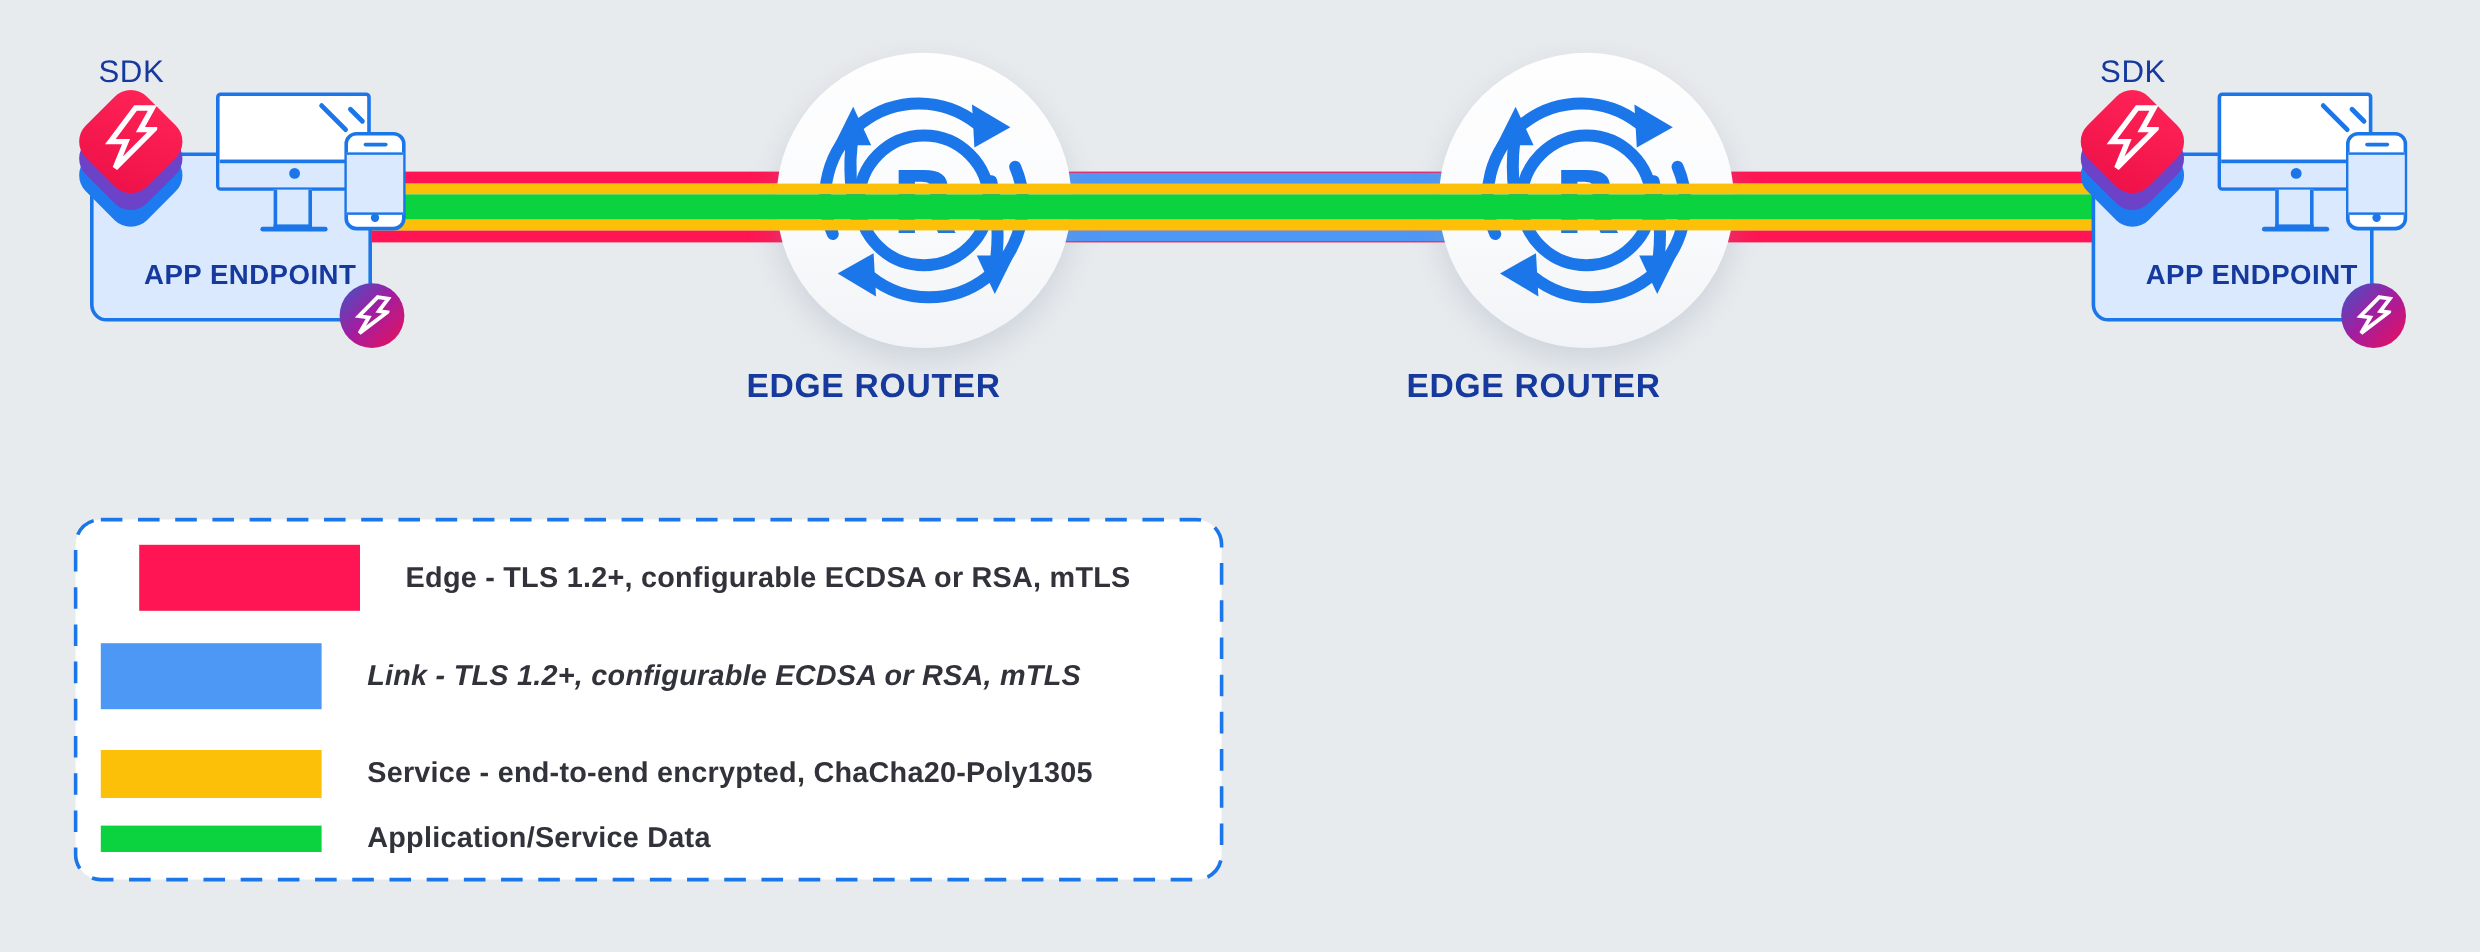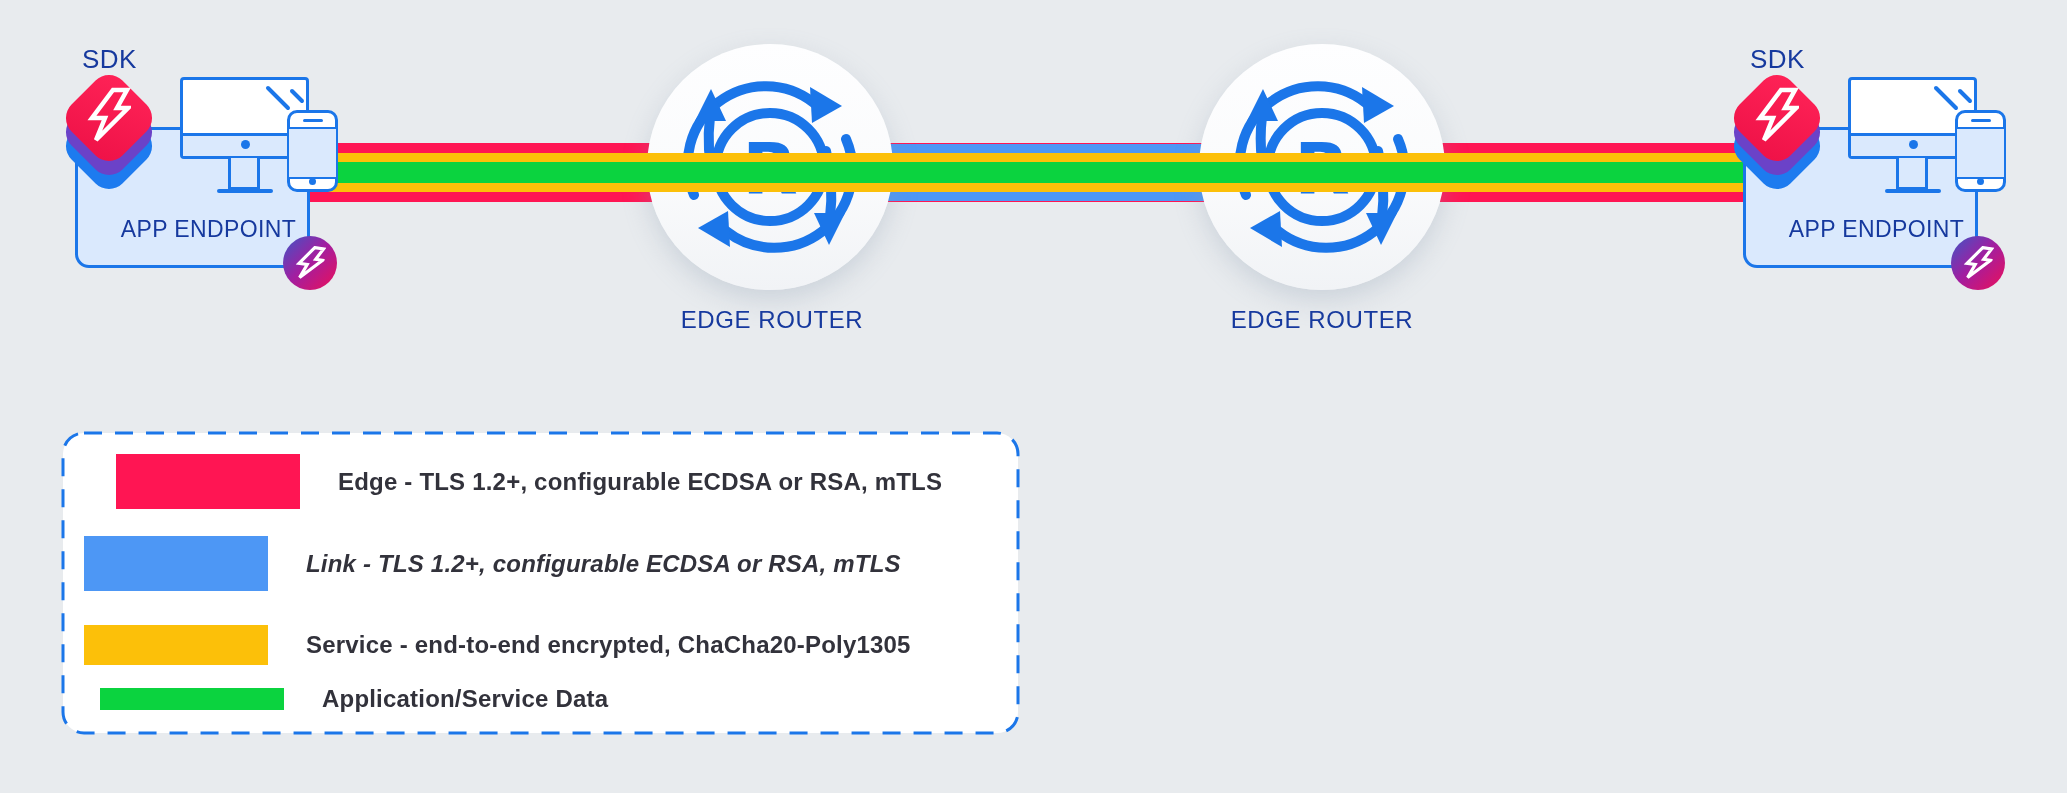--- a/index.html
+++ b/index.html
@@ -16,37 +16,37 @@
   .stripe.data-green     {top:162px;height:21px;background:var(--data-green);z-index:5;}
   .stripe.service-bottom {top:183px;height:9px;background:var(--service-yellow);z-index:5;}
 
   
   .router-circle{position:absolute;top:44px;width:246px;height:246px;border-radius:50%;z-index:3;
     background:linear-gradient(180deg,#FEFEFF 0%,#FAFBFC 55%,#F1F3F6 100%);
     box-shadow:0 10px 26px rgba(140,155,175,.30);}
   .router-circle.r1{left:647px;} .router-circle.r2{left:1199px;}
   .router-icon{position:absolute;top:72px;width:190px;height:190px;z-index:4;}
   .router-icon.r1{left:675px;} .router-icon.r2{left:1227px;}
-  .router-label{position:absolute;top:306px;width:300px;text-align:center;z-index:2;
-    color:var(--navy);font-size:24px;font-weight:400;letter-spacing:.6px;}
+  .router-label{position:absolute;top:306px;width:300px;z-index:2;
+    color:var(--navy);font-size:28px;font-weight:700;letter-spacing:.6px;}
   .router-label.r1{left:622px;} .router-label.r2{left:1172px;}
 
   
   .endpoint{position:absolute;top:0;width:330px;height:300px;z-index:6;}
   .endpoint.left{left:40px;} .endpoint.right{left:1708px;}
   .sdk-label{position:absolute;left:42px;top:44px;color:var(--navy);font-size:26px;font-weight:400;letter-spacing:.5px;}
   .layer{position:absolute;left:33px;width:72px;height:72px;transform:rotate(45deg);border-radius:19px;}
   .layer.blue  {top:110px;background:var(--sdk-blue);}
   .layer.purple{top:96px; background:var(--sdk-purple);}
   .layer.red   {top:82px; background:linear-gradient(160deg,#FF2357,#EE1147);}
   .bolt-svg{position:absolute;left:47px;top:87px;z-index:2;}
   .card{position:absolute;left:35px;top:127px;width:235px;height:141px;background:var(--card-fill);
         border:3px solid var(--icon-blue);border-radius:14px;box-sizing:border-box;}
   .card-label{position:absolute;left:35px;top:216px;width:267px;text-align:center;
-        color:var(--navy);font-size:23px;font-weight:400;letter-spacing:.4px;}
+        color:var(--navy);font-size:23px;font-weight:700;letter-spacing:.4px;}
   .monitor{position:absolute;left:140px;top:77px;width:129px;height:82px;background:#fff;
         border:3px solid var(--icon-blue);border-radius:4px;box-sizing:border-box;}
   .monitor-strip{position:absolute;left:0;bottom:0;width:100%;height:23px;background:var(--card-fill);
         border-top:3px solid var(--icon-blue);box-sizing:border-box;}
   .monitor-dot{position:absolute;left:50%;bottom:7px;width:9px;height:9px;margin-left:-4px;border-radius:50%;
         background:var(--icon-blue);}
   .monitor-stand{position:absolute;left:188px;top:158px;width:32px;height:32px;background:var(--card-fill);
         border:3px solid var(--icon-blue);border-top:none;box-sizing:border-box;}
   .monitor-base{position:absolute;left:177px;top:189px;width:56px;height:4px;border-radius:2px;background:var(--icon-blue);}
   .dashes{position:absolute;left:224px;top:84px;}
@@ -212,20 +212,20 @@
     <div class="legend-row" style="top: 105px; height: 55px; font-style: italic;">
       <div class="legend-swatch" style="background: rgb(77, 151, 245); height: 55px;"></div>
       <div class="legend-text">Link - TLS 1.2+, configurable ECDSA or RSA, mTLS</div>
     </div>
 
     <div class="legend-row" style="top: 194px; height: 40px;">
       <div class="legend-swatch" style="background: rgb(252, 192, 9); height: 40px;"></div>
       <div class="legend-text">Service - end-to-end encrypted, ChaCha20-Poly1305</div>
     </div>
 
-    <div class="legend-row" style="top: 257px; height: 22px; margin-left: 16px;">
+    <div class="legend-row" style="top: 257px; height: 22px;">
       <div class="legend-swatch" style="background: rgb(11, 211, 63); height: 22px;"></div>
       <div class="legend-text">Application/Service Data</div>
     </div>
   </div>
   </div>
 
 </div>
 
 </body></html>

